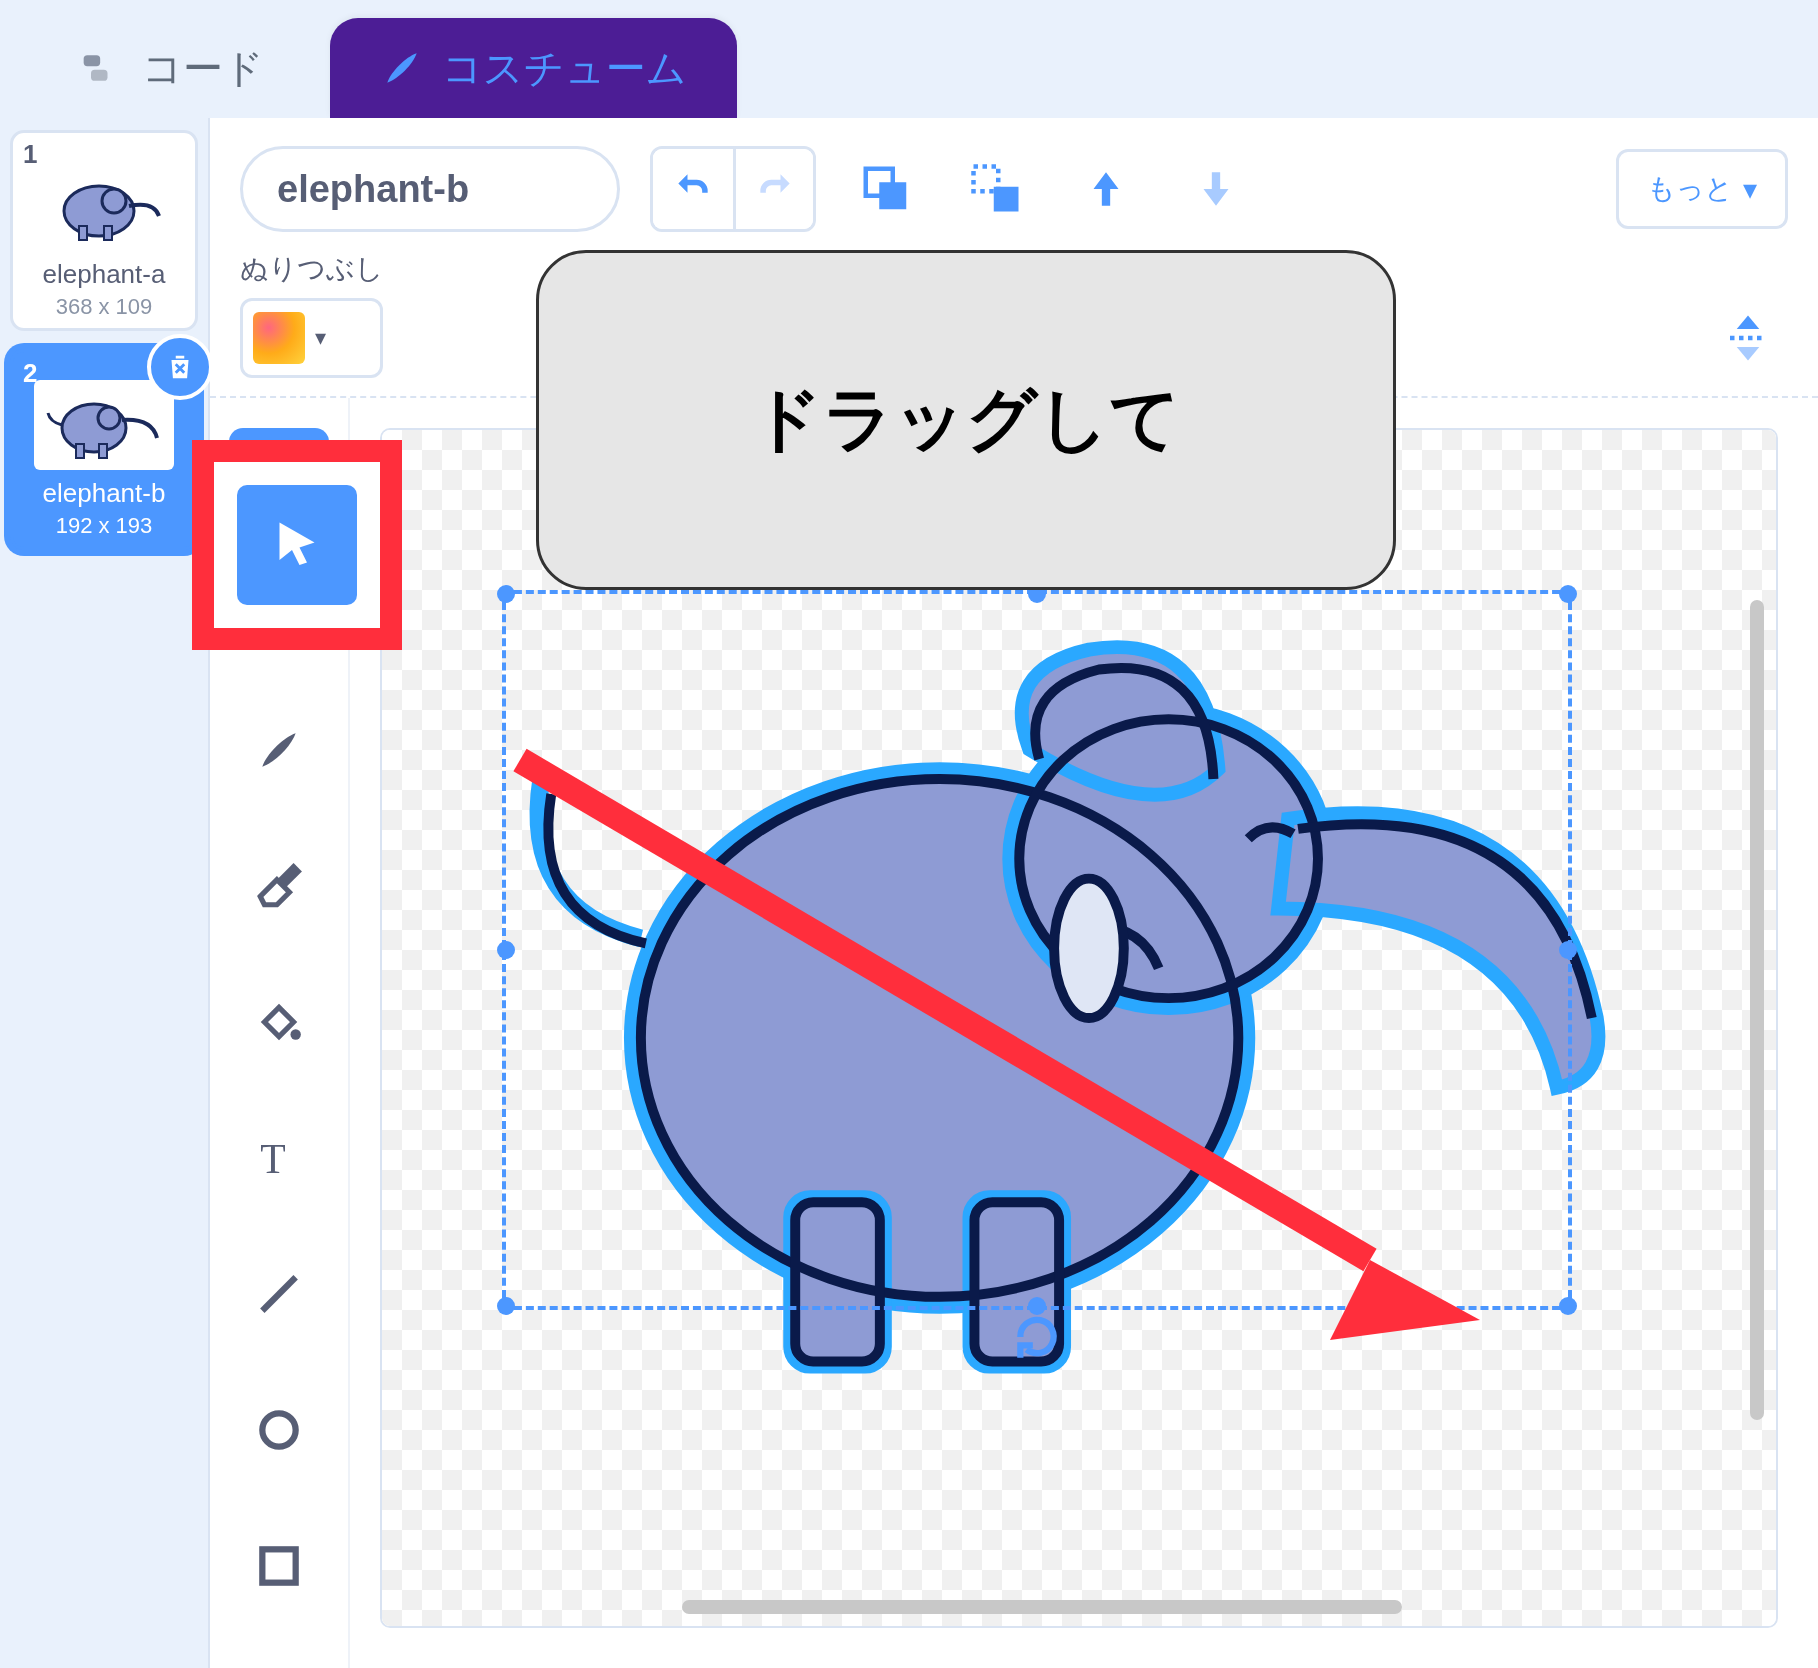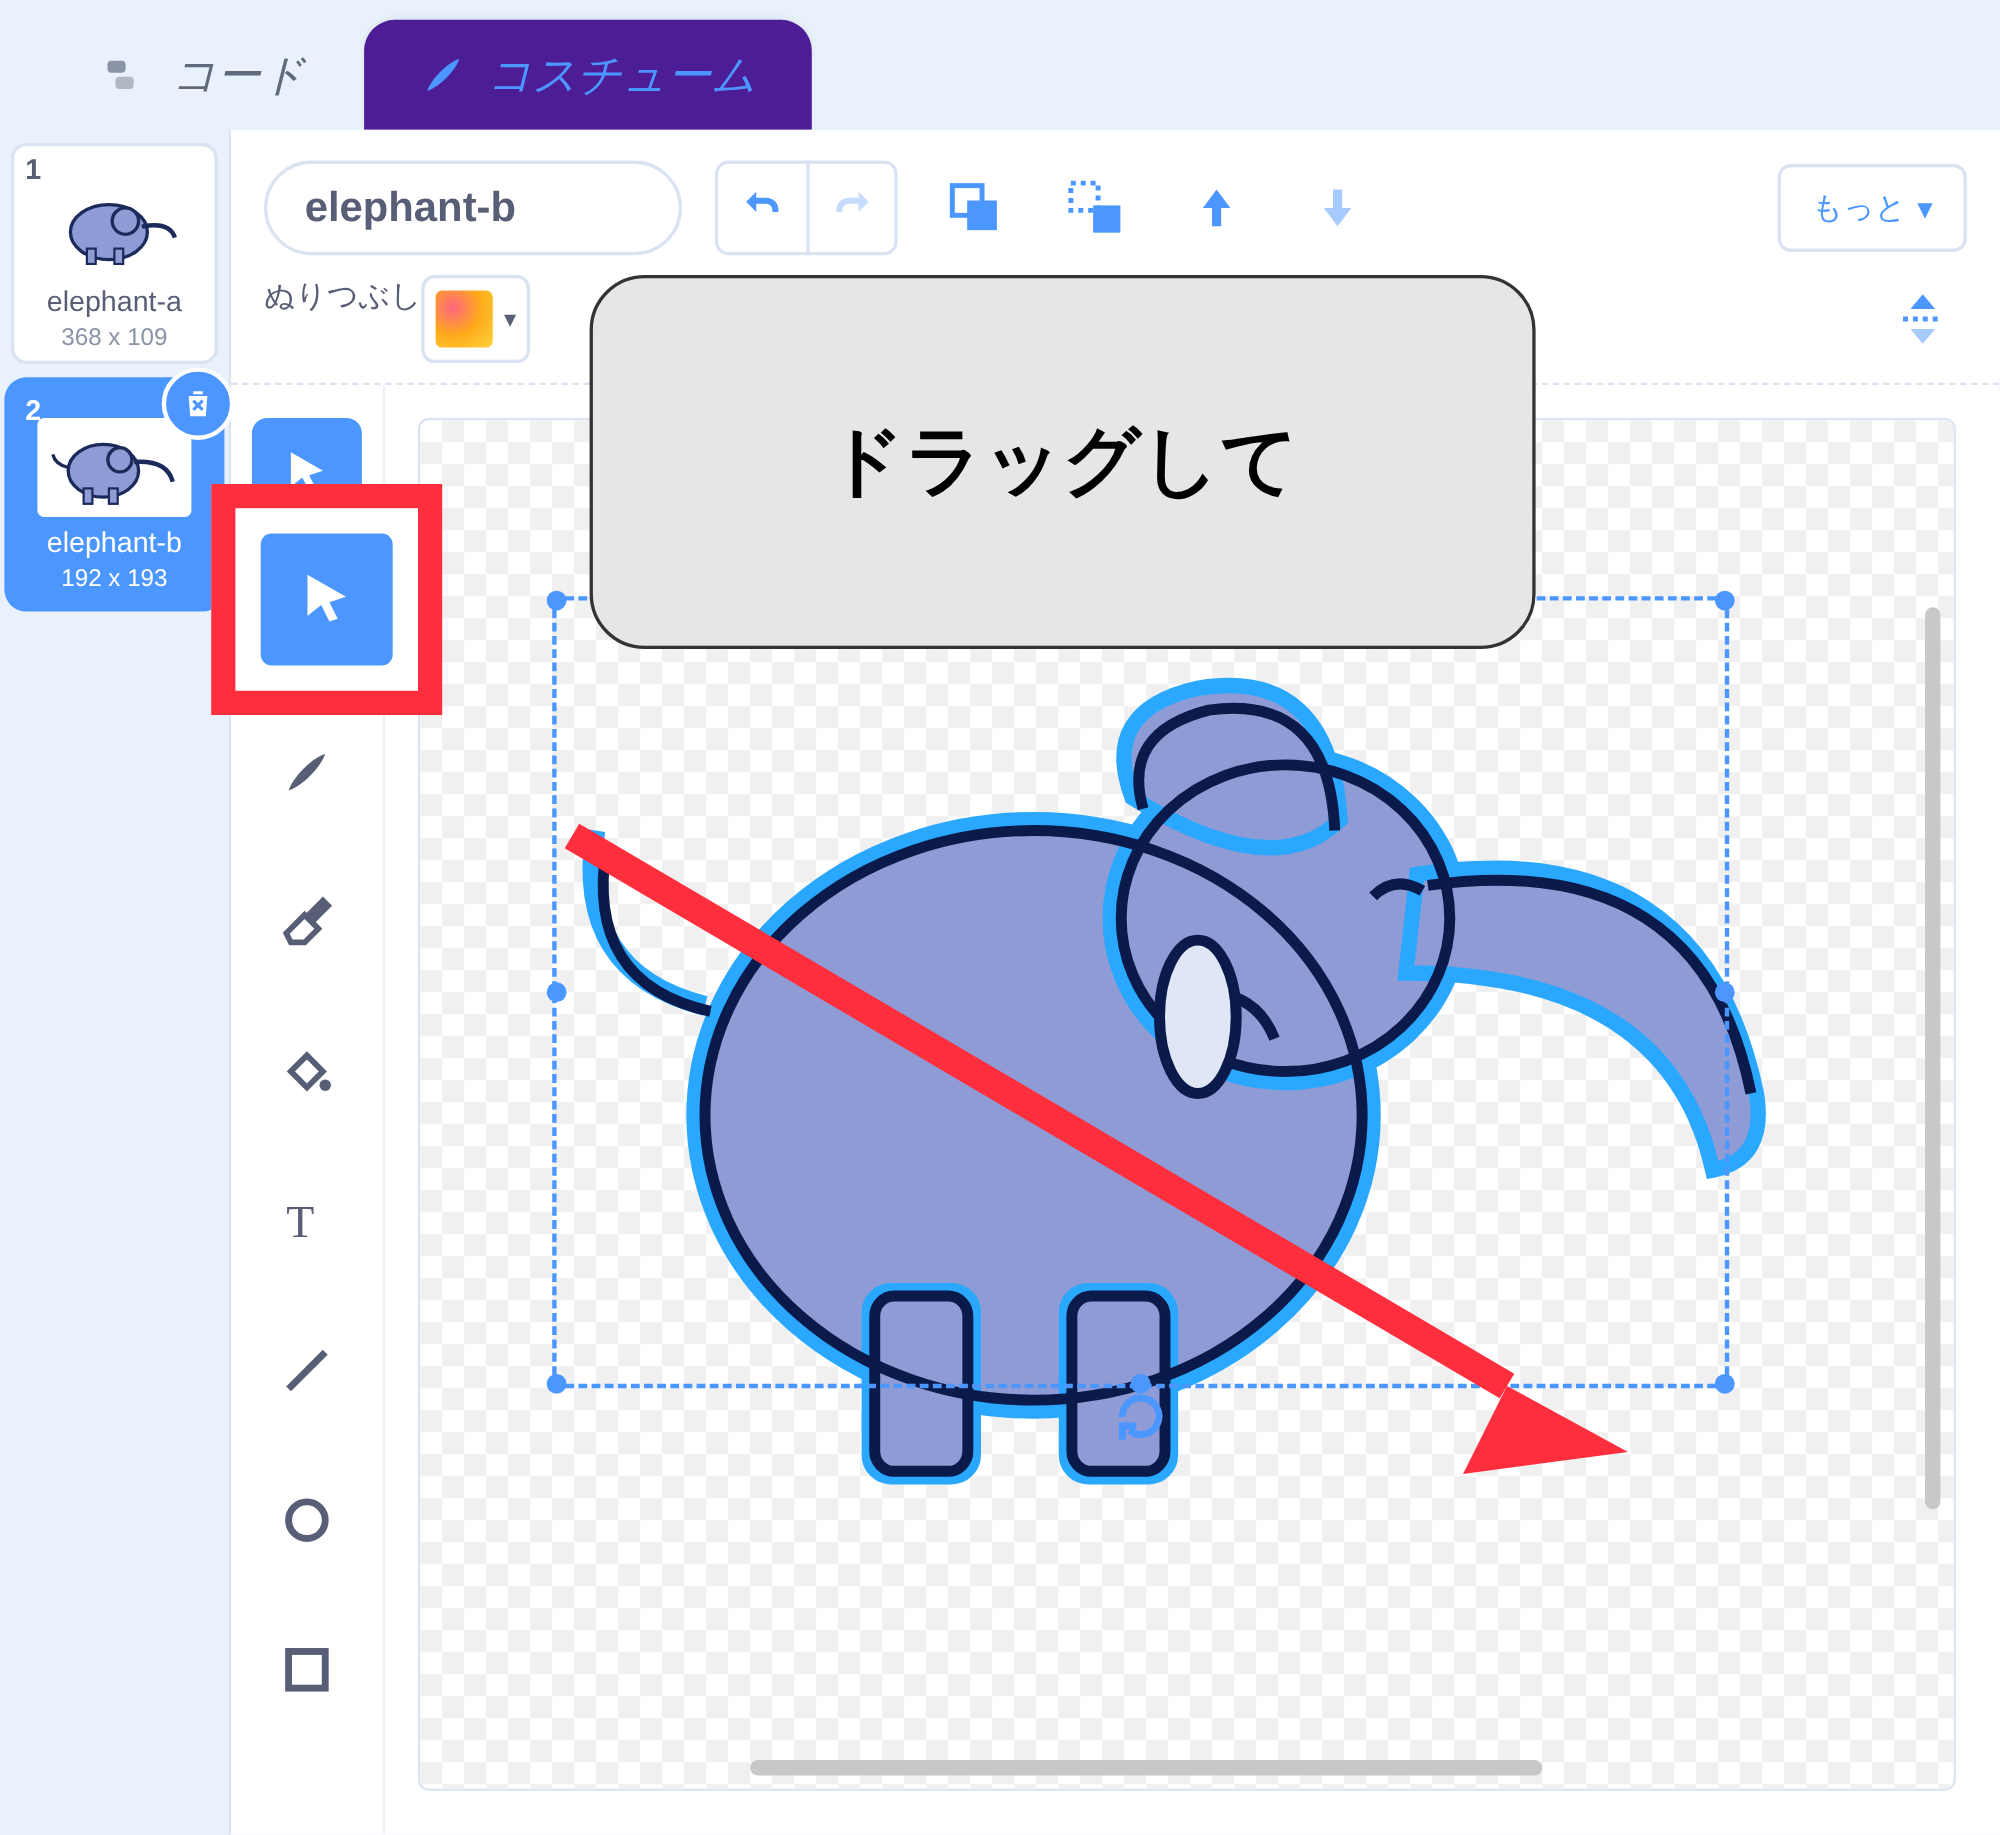--- a/index.html
+++ b/index.html
@@ -9,24 +9,23 @@
     width: 1818px;
     height: 1668px;
     overflow: hidden;
     position: relative;
   }
 
   
   .tabs {
     display: flex;
     height: 118px;
-    padding-left: 44px;
+    padding-left: 30px;
     align-items: flex-end;
-    gap: 3px;
-    font-style: italic;
+    gap: 16px;
   }
   .tab {
     display: flex;
     align-items: center;
     gap: 18px;
     padding: 0 50px;
     height: 100px;
     border-radius: 28px 28px 0 0;
     font-size: 40px;
     color: #5f6b7a;
@@ -157,21 +156,21 @@
     cursor:pointer;
   }
 
   .editor-fill-row {
     padding: 0 30px 18px 30px;
     display:flex;
     align-items:flex-end;
     gap: 50px;
     border-bottom: 2px dashed #d9e3f2;
   }
-  .fill-group { display:flex; flex-direction:row; }
+  .fill-group { display:flex; flex-direction:column; gap:10px;}
   .fill-label { font-size:28px; color:#575e75;}
   .fill-control { display:flex; align-items:center; height:80px; border:3px solid #d9e3f2; border-radius:12px; padding:0 10px; gap:10px;}
   .swatch { width:52px; height:52px; border-radius:6px;}
   .swatch.fill { background: radial-gradient(circle at 30% 30%, #ff6680, #ffab19, #ffd33d); }
   .swatch.outline {
     background:#fff; border:3px solid #c8c8c8;
     position:relative;
   }
   .swatch.outline::after{
     content:""; position:absolute; left:4px; right:4px; top:50%; height:5px;

